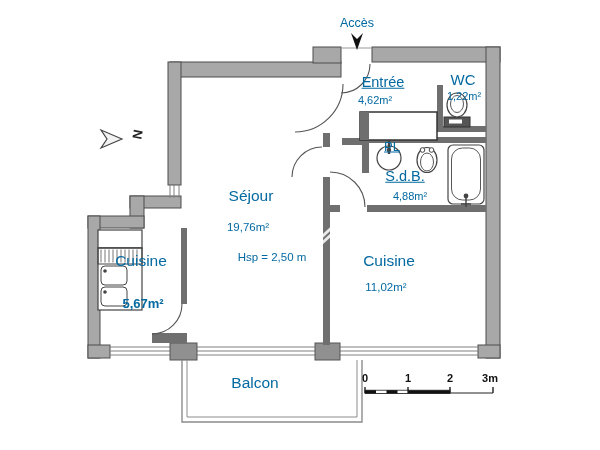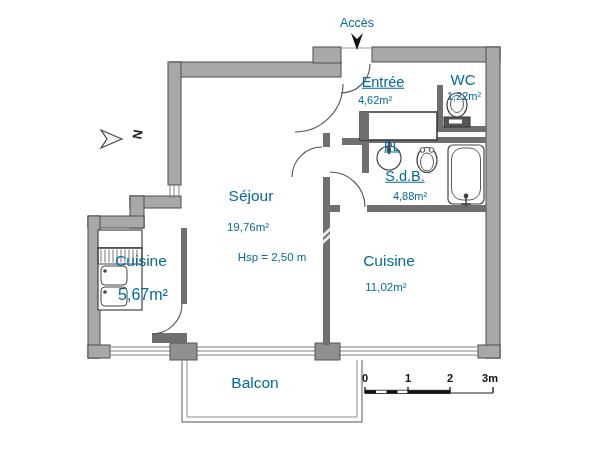--- a/index.html
+++ b/index.html
@@ -186,21 +186,21 @@
   <div class="lbl room-area" style="left:410px;top:196px;">4,88m²</div>
 
   <div class="lbl room-name" style="left:251px;top:196px;font-size:15.5px;">Séjour</div>
   <div class="lbl room-area" style="left:248px;top:228px;font-size:11.5px;">19,76m²</div>
   <div class="lbl hsp" style="left:256px;top:258px;padding-left:32px;">Hsp = 2,50 m</div>
 
   <div class="lbl room-name" style="left:389px;top:261px;font-size:15.5px;">Cuisine</div>
   <div class="lbl room-area" style="left:386px;top:288px;font-size:11.5px;">11,02m²</div>
 
   <div class="lbl room-name" style="left:141px;top:261px;font-size:15.5px;">Cuisine</div>
-  <div class="lbl room-area" style="left:143px;top:295px;font-size:16px;">5,67m²</div>
+  <div class="lbl room-area" style="left:143px;top:303px;font-size:13px;font-weight:bold;">5,67m²</div>
 
   <div class="lbl room-name" style="left:255px;top:383px;font-size:15.5px;">Balcon</div>
 
   <div class="lbl tick" style="left:365px;top:378px;">0</div>
   <div class="lbl tick" style="left:408px;top:378px;">1</div>
   <div class="lbl tick" style="left:450px;top:378px;">2</div>
   <div class="lbl tick" style="left:490px;top:378px;">3m</div>
 </div>
 
 </body></html>

